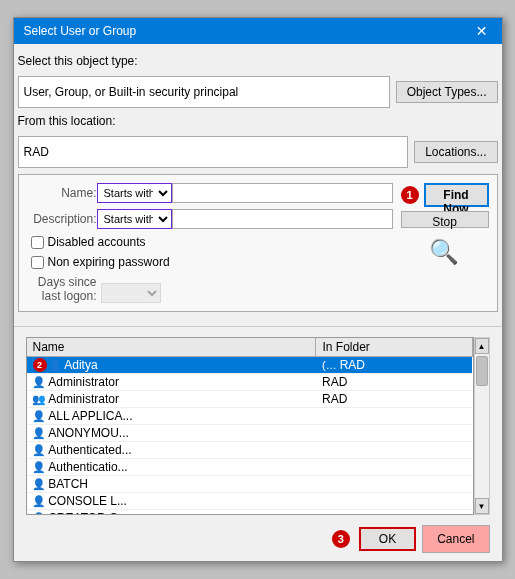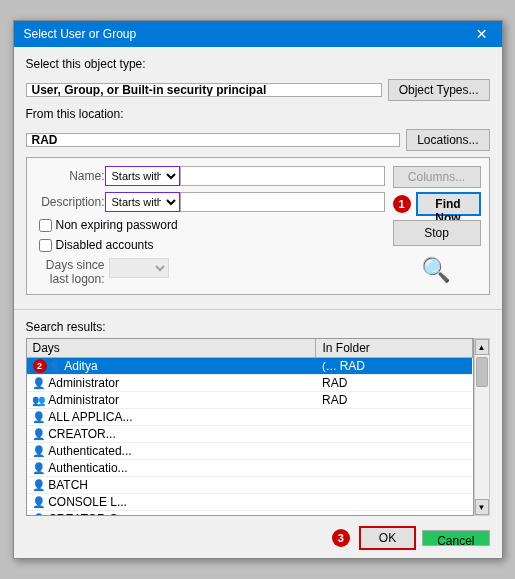--- a/index.html
+++ b/index.html
@@ -30,42 +30,41 @@
       background: none;
       border: none;
       color: white;
       font-size: 14px;
       cursor: pointer;
       padding: 0 4px;
       line-height: 1;
     }
 
     .dialog-body {
-      padding: 10px 12px;
+      padding: 10px 4px;
       display: flex;
       flex-direction: column;
       gap: 6px;
     }
 
     .label-text { font-size: 12px; color: #000; margin-bottom: 2px; }
 
     .input-row {
       display: flex;
       gap: 6px;
       align-items: center;
     }
 
     .text-input {
       flex: 1;
       border: 1px solid #aaa;
       background: white;
       padding: 3px 5px;
-      height: 14px;
-      font-size: 12px;
-      font-weight: bold;
+      height: 32px;
+      font-size: 12px;
     }
 
     .btn {
       border: 1px solid #aaa;
       background: #e1e1e1;
       padding: 3px 10px;
       height: 22px;
       cursor: pointer;
       font-size: 12px;
       min-width: 80px;
@@ -144,21 +143,21 @@
       padding: 3px 6px;
       height: 24px;
     }
 
     .btn-stop {
       background: #e1e1e1;
       border: 1px solid #aaa;
       cursor: pointer;
       font-size: 12px;
       padding: 3px 6px;
-      height: 26px;
+      height: 17px;
     }
 
     .btn-stop:disabled {
       color: #999;
       cursor: default;
     }
 
     .btn-columns {
       background: #e1e1e1;
       border: 1px solid #aaa;
@@ -256,26 +255,26 @@
       border: 2px solid #c00;
       color: #000;
       font-size: 12px;
       padding: 3px 18px;
       height: 24px;
       cursor: pointer;
       font-weight: normal;
     }
 
     .btn-cancel {
-      background: #22c55e;
+      background: #fca5a5;
       border: 1px solid #aaa;
       color: #000;
       font-size: 12px;
       padding: 3px 14px;
-      height: 16px;
+      height: 28px;
       cursor: pointer;
     }
 
     .number-badge {
       display: inline-flex;
       align-items: center;
       justify-content: center;
       width: 18px;
       height: 18px;
       background: #c00;
@@ -312,21 +311,21 @@
       width: 12px;
       height: 30px;
       background: #c0c0c0;
       border: 1px solid #aaa;
       margin-top: 2px;
       border-radius: 2px;
     }
 
     .days-row {
       display: flex;
-      align-items: flex-start;
+      align-items: flex-end;
       gap: 4px;
     }
 
     .days-label { width: 70px; color: #555; text-align: right; }
   </style>
 </head>
 <body>
 
 <div class="dialog">
 
@@ -363,58 +362,56 @@
 
           <div class="field-row">
             <span class="field-label">Description:</span>
             <select class="select-small">
               <option>Starts with</option>
             </select>
             <input class="field-input" type="text" style="">
           </div>
 
           <div class="checkbox-row">
+            <input type="checkbox" id="disabled-cb" style="">
+            <label for="disabled-cb">Disabled accounts</label>
+          </div>
+
+          <div class="checkbox-row">
             <input type="checkbox" id="nonexpiry-cb" style="">
             <label for="nonexpiry-cb">Non expiring password</label>
-          </div>
-
-          <div class="checkbox-row">
-            <input type="checkbox" id="disabled-cb" style="">
-            <label for="disabled-cb">Disabled accounts</label>
           </div>
 
           <div class="days-row">
             <span class="days-label">Days since last logon:</span>
             <select class="select-small field-input-disabled" disabled="" style="width:60px;background:#e8e8e8;"></select>
           </div>
         </div>
 
         <div class="common-queries-right">
-          <button class="btn-columns">Columns...</button>
           <div style="display:flex;align-items:center;gap:2px;">
             <span class="number-badge">1</span>
             <button class="btn-find-now">Find Now</button>
           </div>
           <button class="btn-stop">Stop</button>
           <div class="icon-search" style="margin-top:6px;">🔍</div>
         </div>
       </div>
     </div>
   </div>
 
   <div class="separator"></div>
 
   <div class="bottom-section">
-    <div class="search-results-label">Search results:</div>
     <div class="results-container">
       <div class="results-table-wrapper">
         <table class="results-table">
           <thead>
             <tr>
-              <th>Days</th>
+              <th>Name</th>
               <th>In Folder</th>
             </tr>
           </thead>
           <tbody id="results-tbody">
           <tr class="selected">
                 <td>
                   <div class="row-icon-cell">
                     <span class="number-badge" style="font-size: 9px; width: 14px; height: 14px; margin-right: 2px;">2</span>
                     <span class="user-icon">👤</span>
                     <span>Aditya</span>
@@ -446,21 +443,21 @@
                     <span class="user-icon">👤</span>
                     <span>ALL APPLICA...</span>
                   </div>
                 </td>
                 <td></td>
               </tr>
               <tr>
                 <td>
                   <div class="row-icon-cell">
                     <span class="user-icon">👤</span>
-                    <span>CREATOR...</span>
+                    <span>ANONYMOU...</span>
                   </div>
                 </td>
                 <td></td>
               </tr>
               <tr>
                 <td>
                   <div class="row-icon-cell">
                     <span class="user-icon">👤</span>
                     <span>Authenticated...</span>
                   </div>

